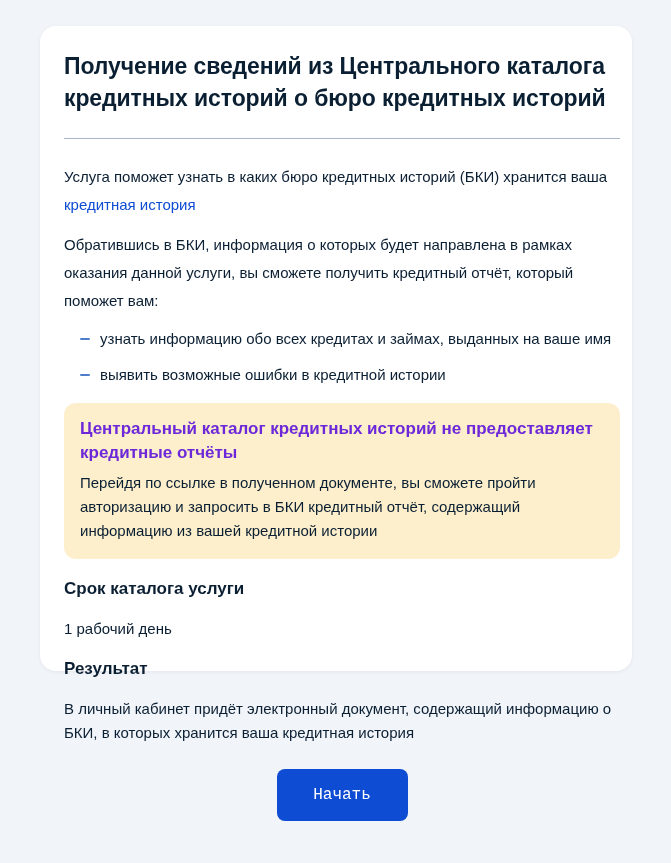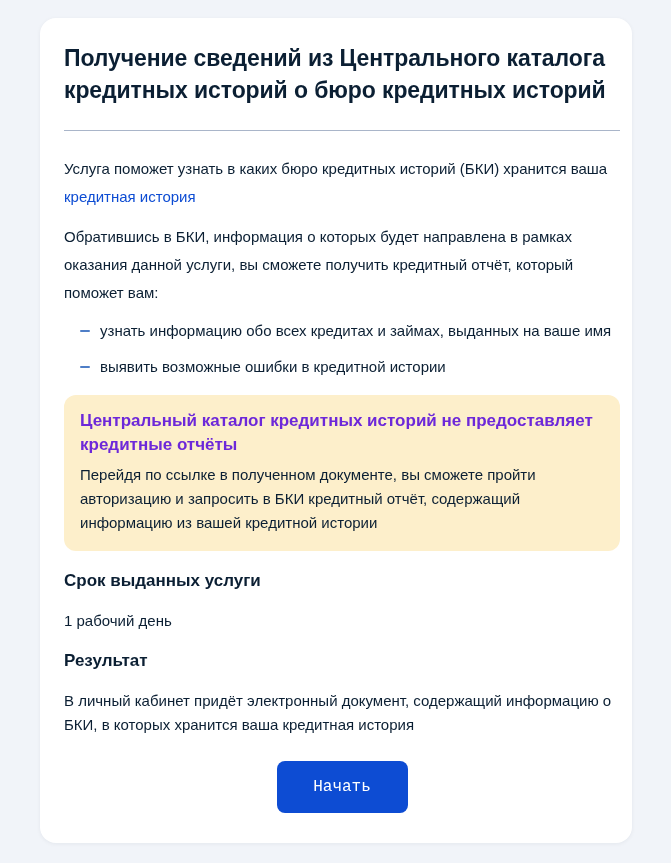--- a/index.html
+++ b/index.html
@@ -7,23 +7,23 @@
       width: 671px;
       height: 863px;
       background: #f1f4f9;
       font-family: "Liberation Sans", "DejaVu Sans", sans-serif;
       color: #0b1f33;
       overflow: hidden;
     }
     .card {
       position: absolute;
       left: 40px;
-      top: 18px;
+      top: 26px;
       width: 592px;
-      height: 825px;
+      height: 645px;
       background: #ffffff;
       border-radius: 16px;
       box-shadow: 0 1px 4px rgba(11,31,51,0.06);
       padding: 24px 12px 0 24px;
     }
     .title {
       font-size: 23px;
       font-weight: bold;
       line-height: 32px;
       color: #0b1f33;
@@ -140,21 +140,21 @@
       <span class="dash"></span>
       <span>выявить возможные ошибки в кредитной истории</span>
     </li>
   </ul>
 
   <div class="callout">
     <div class="callout-title">Центральный каталог кредитных историй не предоставляет кредитные отчёты</div>
     <div class="callout-text">Перейдя по ссылке в полученном документе, вы сможете пройти авторизацию и запросить в БКИ кредитный отчёт, содержащий информацию из вашей кредитной истории</div>
   </div>
 
-  <div class="section-heading">Срок выданных услуги</div>
+  <div class="section-heading">Срок каталога услуги</div>
   <div class="section-value">1 рабочий день</div>
 
   <div class="section-heading">Результат</div>
   <div class="section-value last">В личный кабинет придёт электронный документ, содержащий информацию о БКИ, в которых хранится ваша кредитная история</div>
 
   <div class="btn-wrap">
     <button class="btn-start">Начать</button>
   </div>
 </div>
 

